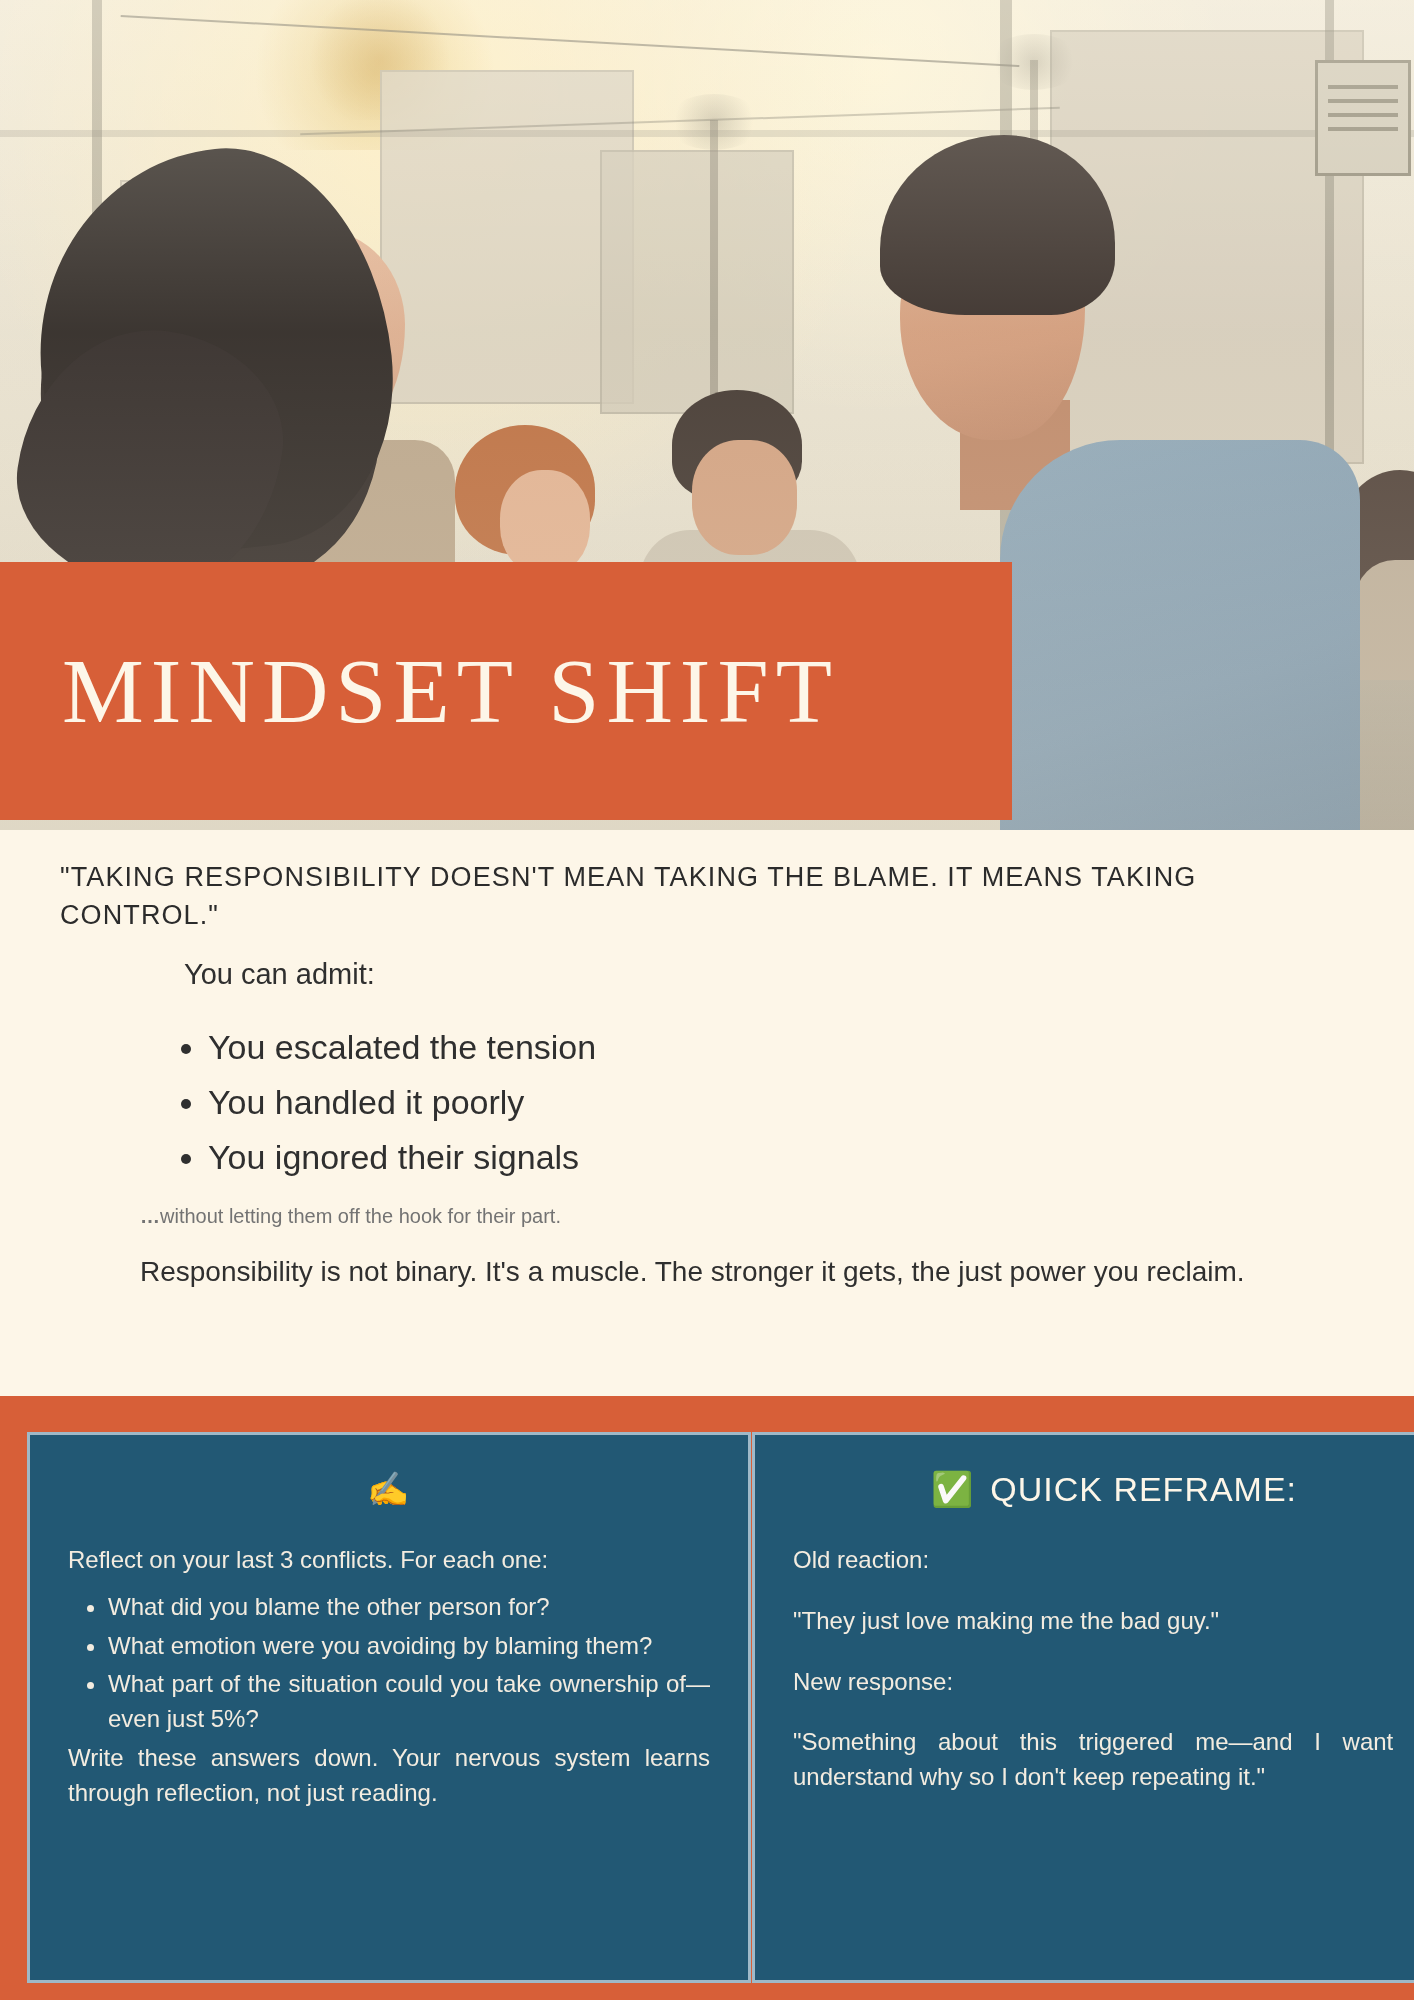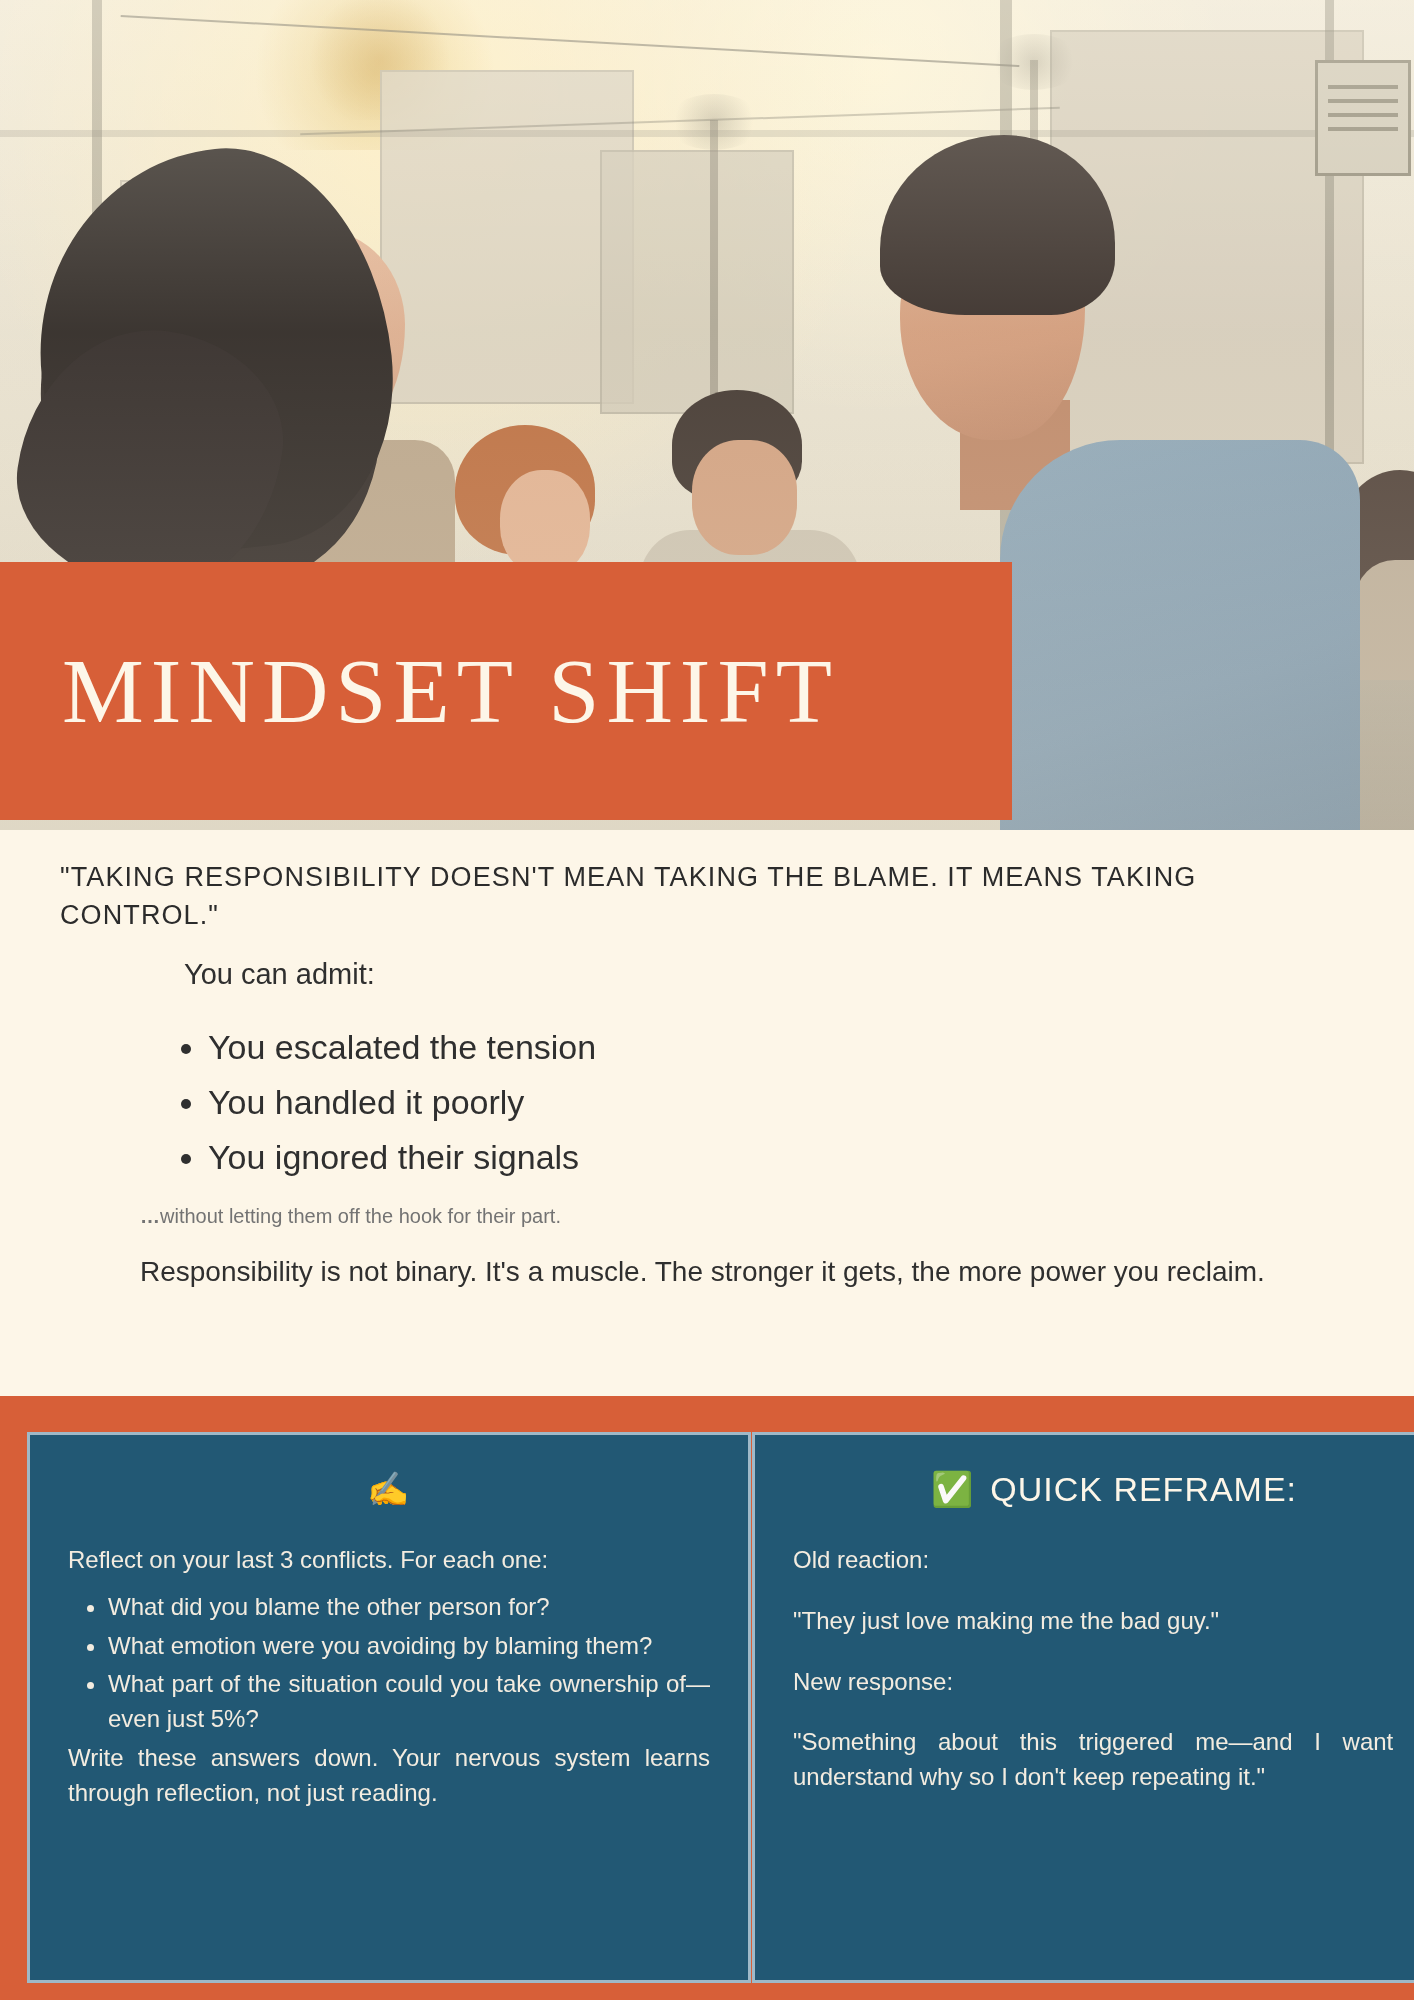--- a/index.html
+++ b/index.html
@@ -381,21 +381,21 @@
 
   <div class="body-wrap">
     <div class="quote">"TAKING RESPONSIBILITY DOESN'T MEAN TAKING THE BLAME. IT MEANS TAKING CONTROL."</div>
     <div class="admit">You can admit:</div>
     <ul class="bullets">
       <li>You escalated the tension</li>
       <li>You handled it poorly</li>
       <li>You ignored their signals</li>
     </ul>
     <div class="without"><b>…</b><span>without letting them off the hook for their part.</span></div>
-    <div class="resp">Responsibility is not binary. It's a muscle. The stronger it gets, the more power you reclaim.</div>
+    <div class="resp">Responsibility is not binary. It's a muscle. The stronger it gets, the just power you reclaim.</div>
   </div>
 
   <div class="footer-band">
 
     <div class="card left">
       <div class="card-title">
         <span class="card-emoji">✍️</span>
       </div>
       <div class="card-body">
         <p style="margin-bottom:12px;">Reflect on your last 3 conflicts. For each one:</p>

